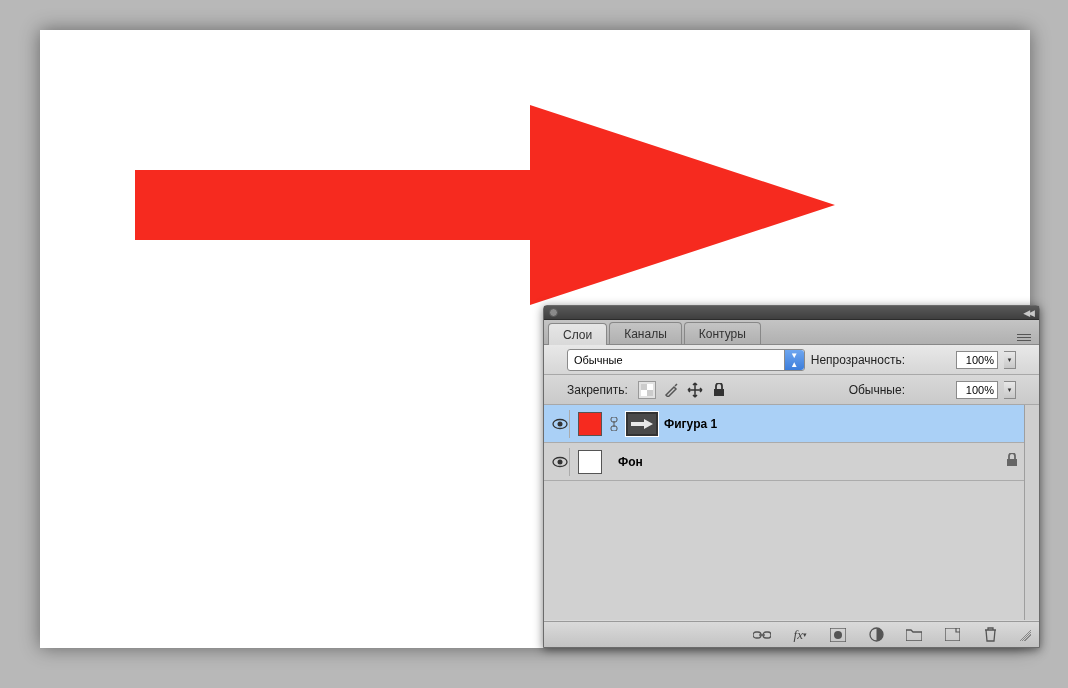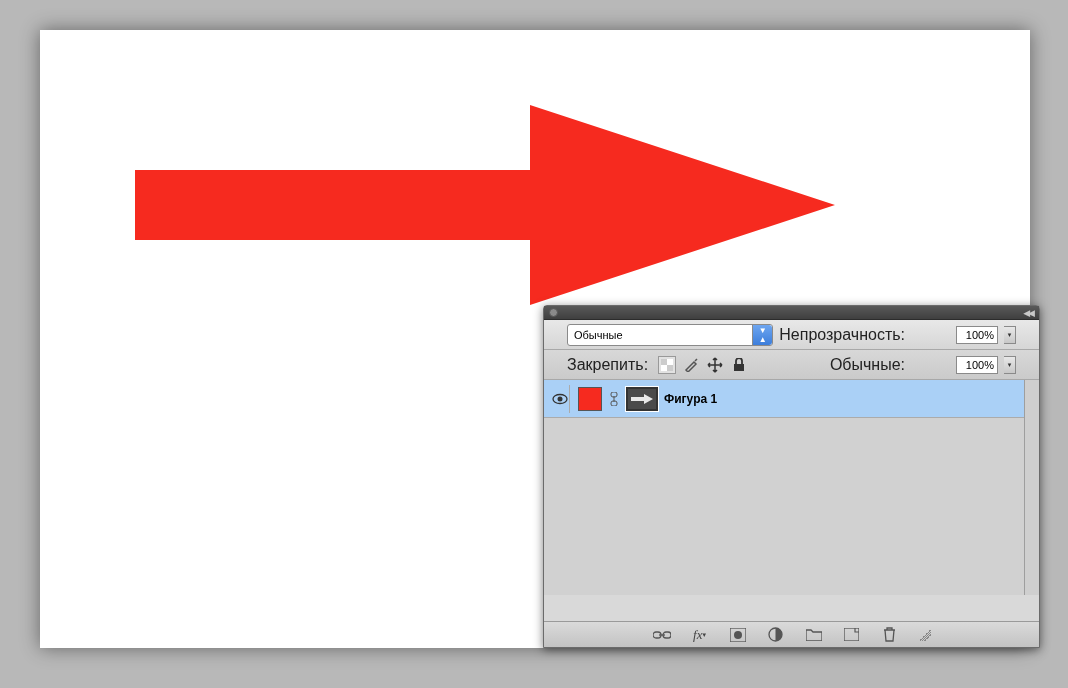--- a/index.html
+++ b/index.html
@@ -102,21 +102,21 @@
   }
   .blend-caret{
     position:absolute; right:0; top:0; bottom:0;
     width:20px;
     background:linear-gradient(#6ea6f0,#3d7edb);
     border-left:1px solid #8a8a8a;
     border-radius:0 3px 3px 0;
     display:flex;align-items:center;justify-content:center;
     color:#fff;font-size:8px;
   }
-  .lbl { color:#222; font-size:16px; }
+  .lbl { color:#222; font-size:12px; }
   .pct-box {
     width:42px;height:18px;
     background:#fff;border:1px solid #8a8a8a;
     display:flex;align-items:center;justify-content:flex-end;
     padding:0 3px;font-size:11px;margin-left:45px;
   }
   .pct-caret{
     width:12px;height:18px;border:1px solid #8a8a8a;border-left:none;
     background:linear-gradient(#e8e8e8,#c8c8c8);
     display:flex;align-items:center;justify-content:center;font-size:7px;color:#333;
@@ -170,21 +170,21 @@
   .lock-ind{
     margin-left:auto;
     color:#555;font-size:13px;
   }
 
   .panel-footer{
     position:absolute;left:0;right:0;bottom:0;
     height:26px;
     background:linear-gradient(#dadada,#c3c3c3);
     border-top:1px solid #9a9a9a;
-    display:flex;align-items:center;justify-content:center;
+    display:flex;align-items:center;justify-content:flex-end;
     gap:20px;padding:0 8px;
   }
   .foot-icon{
     width:18px;height:18px;
     display:flex;align-items:center;justify-content:center;
     color:#444;font-size:13px;cursor:pointer;
   }
   .foot-resize{
     width:12px;height:12px;
     background:
@@ -201,20 +201,36 @@
     <polygon points="0,65 395,65 395,0 700,100 395,200 395,135 0,135" fill="#f62a1f"></polygon>
   </svg>
 </div>
 
 <div class="panel">
   <div class="panel-titlebar">
     <div class="traffic-dot"></div>
     <div class="collapse-arrows">◀◀</div>
   </div>
 
+  <div class="tabs">
+    <div class="tab active">
+        <span>Слои</span>
+      </div>
+    <div class="tab">
+        <span>Каналы</span>
+      </div>
+    <div class="tab">
+        <span>Контуры</span>
+      </div>
+    <div class="tab-menu">
+        <div></div>
+        <div></div>
+        <div></div>
+      </div>
+  </div>
 
   <div class="opt-row">
     <div class="blend-select">
       <span>Обычные</span>
       <div class="blend-caret">▼<br>▲</div>
     </div>
     <span class="lbl">Непрозрачность:</span>
     <div class="pct-box">
         <span>100%</span>
       </div>
@@ -274,20 +290,36 @@
             </svg>
         </div>
         <div class="mask-thumb">
           <svg viewBox="0 0 22 10">
               <polygon points="0,3 13,3 13,0 22,5 13,10 13,7 0,7" fill="#e8e8e8"></polygon>
             </svg>
         </div>
         <span class="layer-name">Фигура 1</span>
       </div>
 
+      <div class="layer-row">
+        <div class="eye">
+          <svg viewBox="0 0 16 12">
+              <ellipse cx="8" cy="6" rx="7" ry="4.5" fill="none" stroke="#333" stroke-width="1.3"></ellipse>
+              <circle cx="8" cy="6" r="2.5" fill="#333"></circle>
+            </svg>
+        </div>
+        <div class="swatch white"></div>
+        <span class="layer-name" style="margin-left:10px">Фон</span>
+        <span class="lock-ind">
+          <svg width="12" height="14" viewBox="0 0 12 14">
+              <rect x="1" y="6" width="10" height="7" fill="#666"></rect>
+              <path d="M3 6 V3 a3 3 0 0 1 6 0 V6" stroke="#666" stroke-width="1.8" fill="none"></path>
+            </svg>
+        </span>
+      </div>
     </div>
     <div class="scrollbar"></div>
   </div>
 
   <div class="panel-footer">
     <div class="foot-icon">
       <svg width="18" height="10" viewBox="0 0 18 10">
           <rect x="0" y="2" width="8" height="6" rx="3" fill="none" stroke="#555" stroke-width="1.3"></rect>
           <rect x="10" y="2" width="8" height="6" rx="3" fill="none" stroke="#555" stroke-width="1.3"></rect>
           <line x1="6" y1="5" x2="12" y2="5" stroke="#555" stroke-width="1.3"></line>

